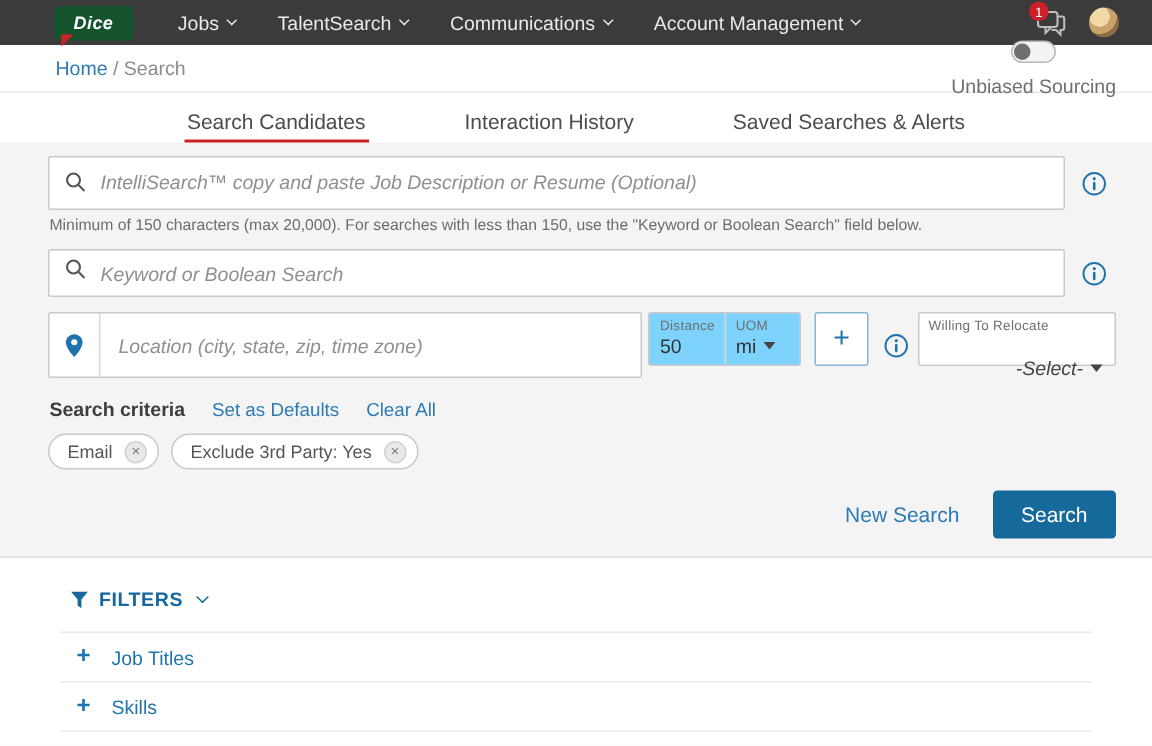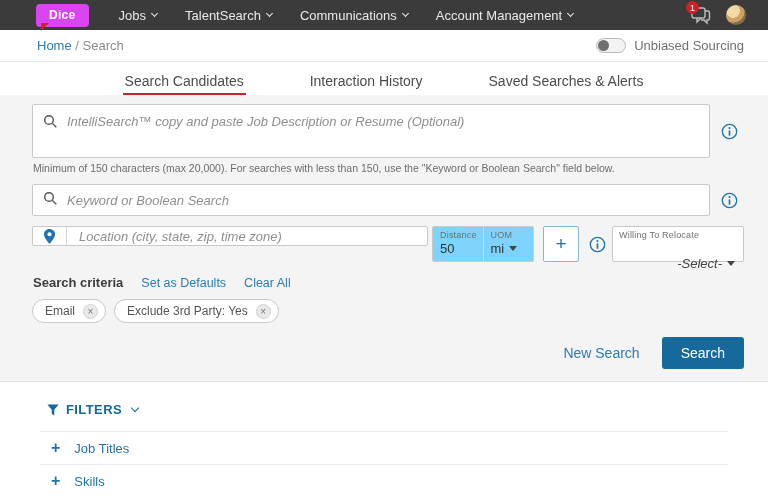--- a/index.html
+++ b/index.html
@@ -1,21 +1,21 @@
 <!DOCTYPE html>
 <html><head>
 <meta charset="utf-8">
 <style>
   * { margin:0; padding:0; box-sizing:border-box; }
   html,body { width:768px; height:497px; overflow:hidden; background:#fff;
     font-family:"Liberation Sans", sans-serif; color:#4a4a4a; }
 
   
   .navbar { height:30px; background:#3b3b3b; display:flex; align-items:center; padding:0 22px 0 36px; }
-  .logo { background:#d946ef; color:#fff; font-weight:bold; font-size:12px;
+  .logo { background:#14532d; color:#fff; font-weight:bold; font-style:italic; font-size:12px;
     border-radius:4px; padding:4px 13px 5px; position:relative; letter-spacing:.3px; cursor:pointer;text-align:center; }
   .logo::after { content:""; position:absolute; left:5px; bottom:-4px;
     border:4px solid transparent; border-top-color:#cc2127; border-left-color:#cc2127; }
   .nav-items { display:flex; gap:28px; margin-left:30px; }
   .nav-item { color:#e9e9e9; font-size:13px; display:flex; align-items:center; cursor:pointer; }
   .chev { display:inline-block; width:5px; height:5px; border-right:1.4px solid currentColor;
     border-bottom:1.4px solid currentColor; transform:rotate(45deg); margin-left:6px; margin-top:-3px; }
   .nav-right { margin-left:auto; display:flex; align-items:center; gap:14px; }
   .msg-wrap { position:relative; width:24px; height:20px; cursor:pointer; }
   .badge { position:absolute; top:-4px; left:-2px; background:#cc2127; color:#fff; font-size:9px;
@@ -23,49 +23,49 @@
   .user { display:flex; align-items:center; gap:8px; cursor:pointer; }
   .avatar { width:20px; height:20px; border-radius:50%;
     background:radial-gradient(circle at 35% 30%, #f2d9a8 0 35%, #caa36a 36% 60%, #8d6b43 61% 100%); }
   .user-name { color:#e9e9e9; font-size:13px; display:flex; align-items:center; }
 
   
   .crumb-bar { height:32px; display:flex; align-items:center; padding:0 24px 0 37px;
     border-bottom:1px solid #e8e8e8; }
   .crumb { font-size:13px; color:#8b8b8b; }
   .crumb a { color:#2d7bb5; text-decoration:none; cursor:pointer; }
-  .crumb-right { margin-left:auto; display:flex; align-items:center; gap:8px; }
+  .crumb-right { margin-left:auto; display:flex; align-items:center; gap:8px;flex-direction:column; }
   .toggle { width:30px; height:15px; background:#f3f3f3; border:1px solid #b9b9b9; border-radius:8px;
     position:relative; cursor:pointer; }
   .toggle .knob { position:absolute; left:1px; top:1px; width:11px; height:11px; border-radius:50%; background:#6f6f6f; }
   .toggle-label { font-size:13px; color:#6f6f6f; }
 
   
   .tabs { height:33px; display:flex; justify-content:center; gap:62px; align-items:flex-end; background:#fff; }
   .tab { font-size:14px; color:#4c4c4c; padding:7px 2px 6px; cursor:pointer; }
   .tab.active { border-bottom:2px solid #cc2127; padding-bottom:4px; }
 
   
   .panel { background:#f4f4f5; border-bottom:1px solid #dedede; padding:9px 24px 12px 32px; }
   .input-row { display:flex; align-items:center; gap:11px; }
   .field { background:#fff; border:1px solid #c9c9c9; border-radius:2px; display:flex; align-items:center;
     flex:1; padding:0 10px; }
   .field input, .field textarea { border:none; outline:none; flex:1; font-size:13px; color:#444;
     font-family:"Liberation Sans", sans-serif; background:transparent; resize:none; }
   .field input::placeholder, .field textarea::placeholder { font-style:italic; color:#8f8f8f; opacity:1; }
-  .ta-field { height:54px; align-items:flex-start; padding-top:9px; }
+  .ta-field { height:36px; align-items:flex-start; padding-top:9px; }
   .ta-field textarea { height:40px; }
   .kw-field { height:32px; }
   .icon-m { flex:none; margin-right:9px; }
   .helper { font-size:10.5px; color:#6d6d6d; margin:4px 0 10px 1px; }
   .mb10 { margin-bottom:10px; }
 
   
   .loc-row { margin-bottom:13px; align-items:stretch; gap:0; }
-  .loc-field { height:20px; padding:0; margin-right:4px; }
+  .loc-field { height:44px; padding:0; margin-right:4px; }
   .pin-seg { width:34px; align-self:stretch; border-right:1px solid #d6d6d6; display:flex;
     align-items:center; justify-content:center; flex:none; }
   .loc-field input { padding:0 12px; }
   .duo-box { width:102px; height:36px; background:#7dd3fc; border:1px solid #c9c9c9; border-radius:2px;
     display:flex; flex:none; margin-right:9px; }
   .duo-cell { flex:1; padding:3px 0 0 7px; }
   .duo-cell + .duo-cell { border-left:1px solid #d6d6d6; }
   .mini-label { font-size:9px; color:#6f6f6f; letter-spacing:.2px; }
   .mini-value { font-size:13px; color:#333; margin-top:1px; display:flex; align-items:center; gap:5px; }
   .tri { width:0; height:0; border-left:4px solid transparent; border-right:4px solid transparent;

